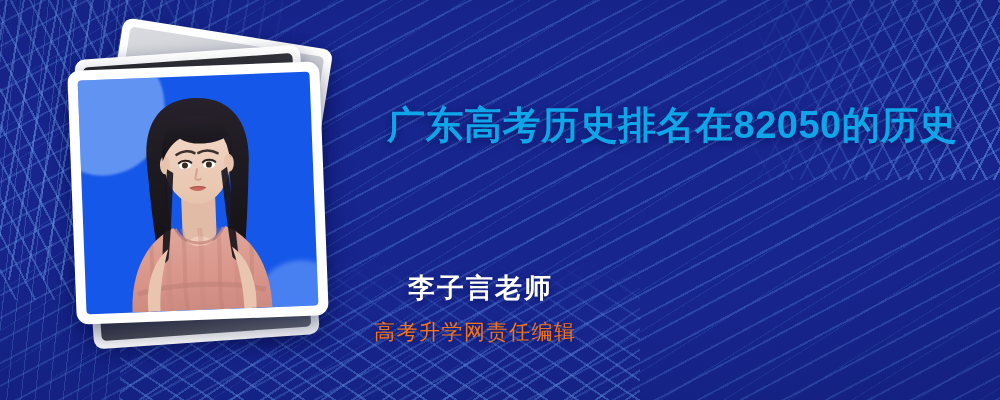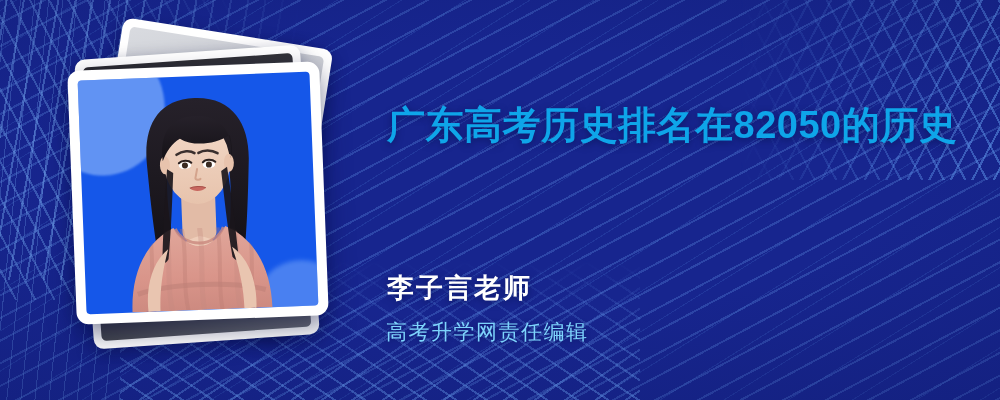--- a/index.html
+++ b/index.html
@@ -297,32 +297,32 @@
     line-height: 57px;
     letter-spacing: 0.5px;
     text-shadow: 0 2px 7px rgba(6,14,70,0.55);
     margin-left: 13px;
   }
   .headline-line { display: block; white-space: nowrap; }
 
   .author-name {
     position: absolute;
     top: 270px;
-    left: 13px;
+    left: 34px;
     color: #ffffff;
     font-size: 27px;
     font-weight: 700;
     letter-spacing: 2px;
     text-shadow: 0 2px 7px rgba(6,14,70,0.55);
   }
   .author-role {
     position: absolute;
     top: 318px;
-    left: 12px;
-    color: #7dd3fc;
+    left: 0px;
+    color: #f97316;
     font-size: 21px;
     font-weight: 400;
     letter-spacing: 1.5px;
     text-shadow: 0 1px 5px rgba(6,14,70,0.5);
   }
 </style>
 </head>
 <body>
 
 <div class="banner">

